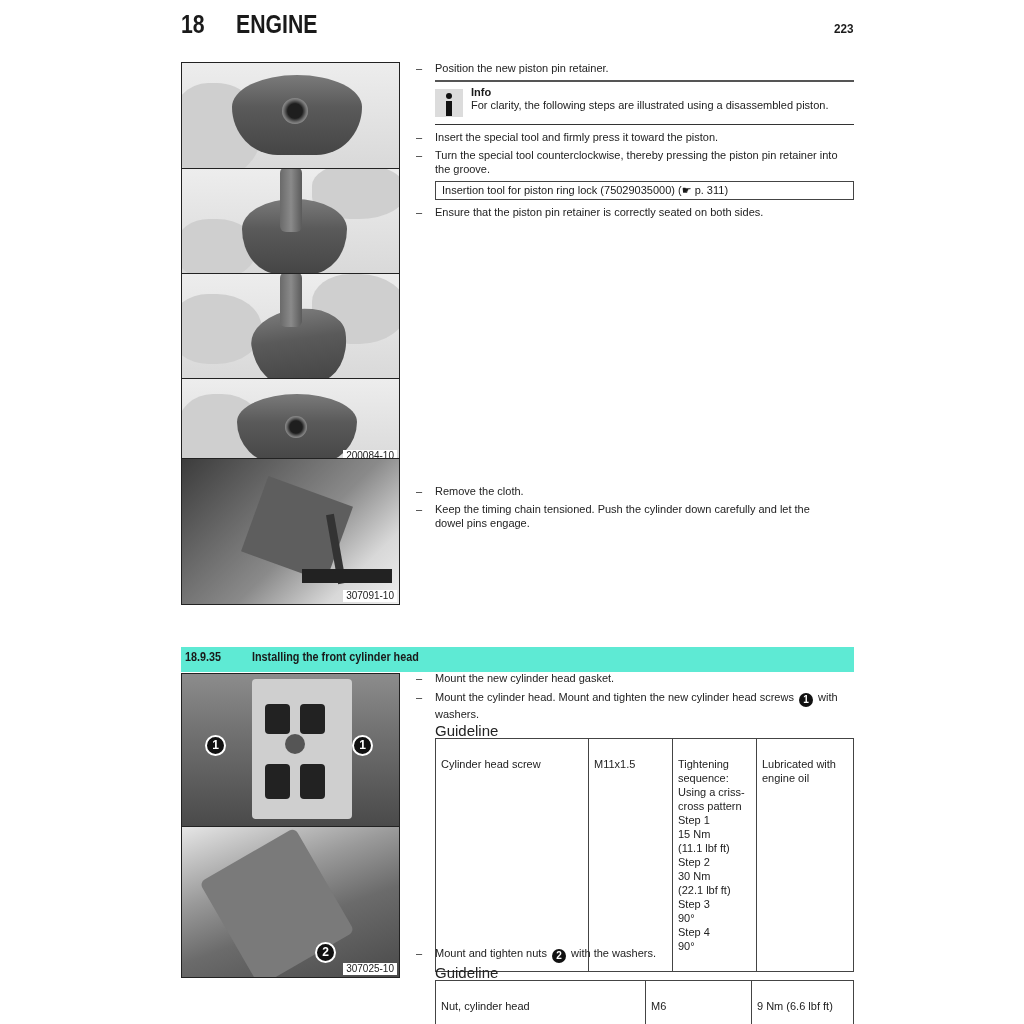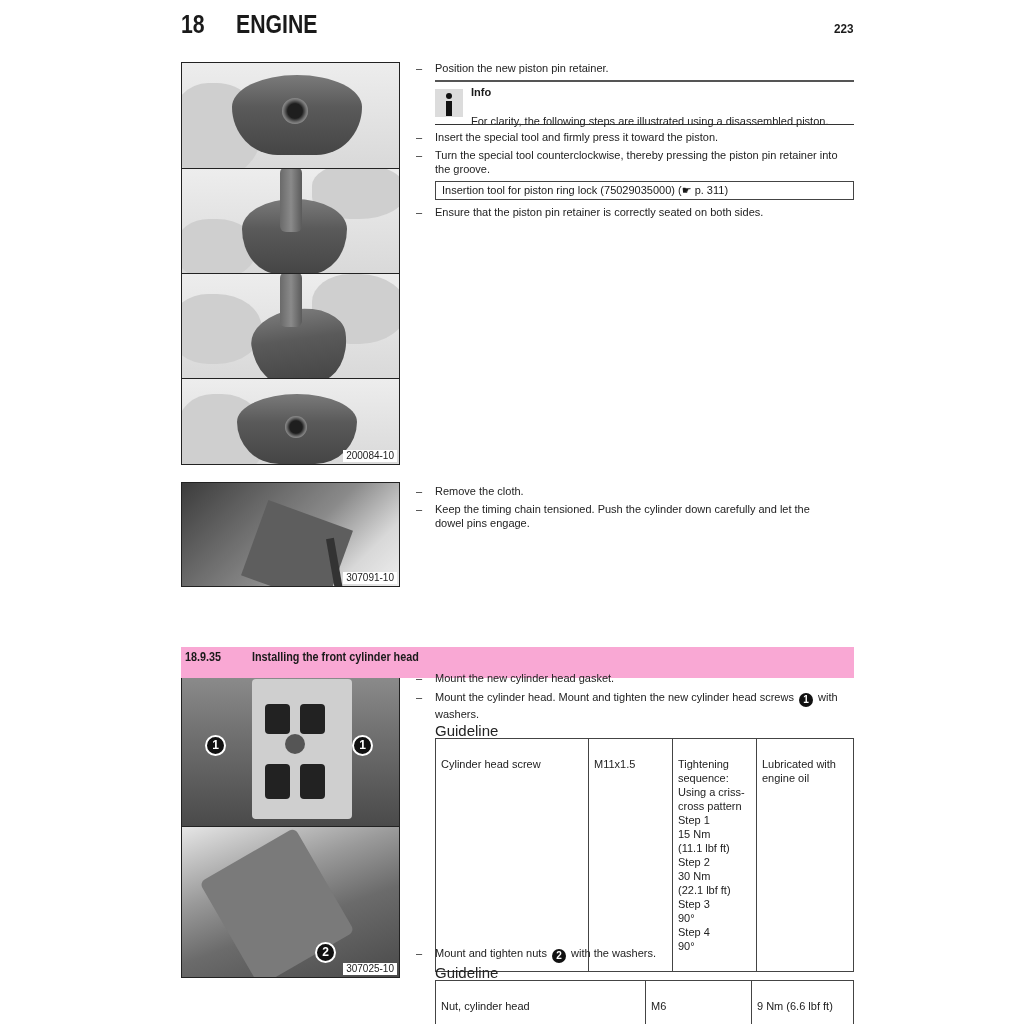--- a/index.html
+++ b/index.html
@@ -33,26 +33,26 @@
 
   
   .step { position:absolute; left:416px; font-size:11px; line-height:14px; color:#222; }
   .step .dash { position:absolute; left:0; top:0; }
   .step .txt { position:absolute; left:19px; width:420px; }
 
   .rule { position:absolute; left:435px; width:419px; background:#555; }
 
   .info-icon-box { position:absolute; left:435px; top:89px; width:28px; height:28px; background:#dcdcdc; }
   .info-title { position:absolute; left:471px; top:86px; font-size:11px; font-weight:bold; }
-  .info-text { position:absolute; left:471px; top:115px; font-size:11px; color:#222; }
+  .info-text { position:absolute; left:471px; top:99px; font-size:11px; color:#222; }
 
   .toolbox { position:absolute; left:435px; top:181px; width:419px; height:19px; border:1px solid #444; box-sizing:border-box;
              font-size:11px; line-height:17px; padding-left:6px; }
 
-  .section-bar { position:absolute; left:181px; top:647px; width:673px; height:31px; background:#f9a8d4; }
+  .section-bar { position:absolute; left:181px; top:647px; width:673px; height:25px; background:#5eead4; }
   .section-num { position:absolute; left:4px; top:3px; font-size:12px; font-weight:bold; transform:scaleX(0.9); transform-origin:left top; }
   .section-title { position:absolute; left:71px; top:3px; font-size:12px; font-weight:bold; transform:scaleX(0.9); transform-origin:left top; }
 
   .guideline { position:absolute; left:435px; font-size:15px; color:#222; }
 
   table.spec { position:absolute; border-collapse:collapse; font-size:11px; color:#222; }
   table.spec td { border:1px solid #444; vertical-align:top; padding:18px 5px; line-height:14px; }
 </style>
 </head>
 <body>
@@ -80,21 +80,21 @@
     <div class="tool-rod" style="left:98px;top:-2px;width:22px;height:55px;"></div>
   </div>
   <div class="photo piston-frame" style="left:181px;top:378px;width:219px;height:87px;">
     <div class="hand" style="left:-5px;top:15px;width:90px;height:85px;"></div>
     <div class="piston-body" style="left:55px;top:15px;width:120px;height:70px;"></div>
     <div class="piston-hole" style="left:103px;top:37px;width:22px;height:22px;"></div>
     <div class="photo-caption">200084-10</div>
   </div>
 </div>
 
-<div class="photo engine-frame" style="left:181px;top:482px;width:219px;height:105px;">
+<div class="photo engine-frame" style="left:181px;top:458px;width:219px;height:147px;">
   <div class="abs" style="left:70px;top:30px;width:90px;height:80px;background:#5e5e5e;transform:rotate(20deg);"></div>
   <div class="abs" style="left:150px;top:55px;width:8px;height:70px;background:#333;transform:rotate(-10deg);"></div>
   <div class="abs" style="left:120px;top:110px;width:90px;height:14px;background:#222;"></div>
   <div class="photo-caption">307091-10</div>
 </div>
 
 <div>
   <div class="photo engine-frame2" style="left:181px;top:673px;width:219px;height:154px;">
     <div class="abs" style="left:70px;top:5px;width:100px;height:140px;background:#cfcfcf;border-radius:4px;"></div>
     <div class="abs" style="left:83px;top:30px;width:25px;height:30px;background:#222;border-radius:4px;"></div>

